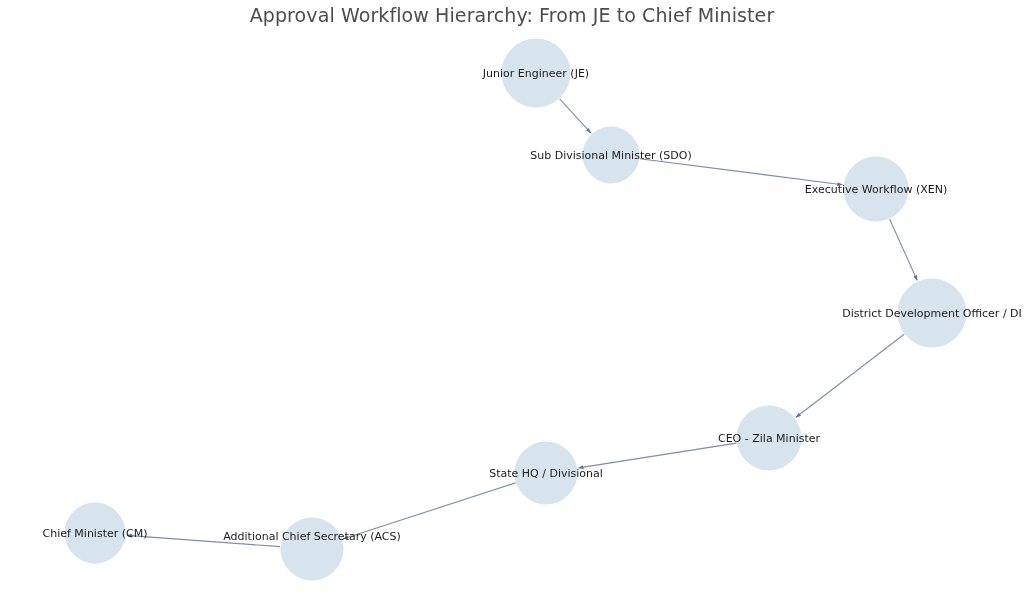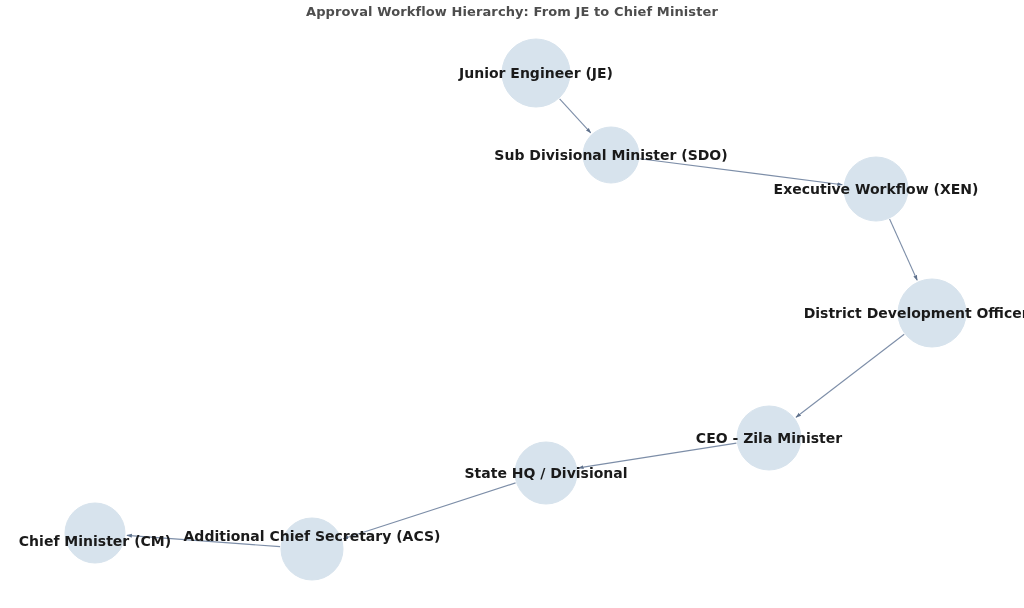--- a/index.html
+++ b/index.html
@@ -21,31 +21,31 @@
     width: 1024px;
     height: 608px;
   }
   #graph-title {
     position: absolute;
     left: 0;
     top: 4px;
     width: 1024px;
     text-align: center;
     font-family: "DejaVu Sans", sans-serif;
-    font-size: 13px;
-    font-weight: 700;
+    font-size: 19px;
+    font-weight: 400;
     color: #4d4d4d;
     letter-spacing: 0.1px;
     white-space: nowrap;
   }
   .node-label {
     position: absolute;
     font-family: "DejaVu Sans", sans-serif;
-    font-size: 14px;
-    font-weight: bold;
+    font-size: 11px;
+    font-weight: normal;
     color: #1a1a1a;
     white-space: nowrap;
     transform: translate(-50%, -50%);
     pointer-events: none;
     line-height: 1;
   }
   svg { display: block; }
 </style>
 </head>
 <body style="background: rgb(255, 255, 255);">
@@ -80,14 +80,14 @@
 </svg>
 
 <div id="label-layer">
     <div class="node-label" style="left: 536px; top: 73px; color: rgb(26, 26, 26);">Junior Engineer (JE)</div>
     <div class="node-label" style="left: 611px; top: 155px; color: rgb(26, 26, 26);">Sub Divisional Minister (SDO)</div>
     <div class="node-label" style="left: 876px; top: 189px; color: rgb(26, 26, 26);">Executive Workflow (XEN)</div>
     <div class="node-label" style="left: 932px; top: 313px; color: rgb(26, 26, 26);">District Development Officer / DI</div>
     <div class="node-label" style="left: 769px; top: 438px; color: rgb(26, 26, 26);">CEO - Zila Minister</div>
     <div class="node-label" style="left: 546px; top: 473px; color: rgb(26, 26, 26);">State HQ / Divisional</div>
     <div class="node-label" style="left: 312px; top: 536px; color: rgb(26, 26, 26);">Additional Chief Secretary (ACS)</div>
-    <div class="node-label" style="left: 95px; top: 533px; color: rgb(26, 26, 26); margin-top: 8px;">Chief Minister (CM)</div>
+    <div class="node-label" style="left: 95px; top: 533px; color: rgb(26, 26, 26);">Chief Minister (CM)</div>
   </div>
 
 </body></html>

